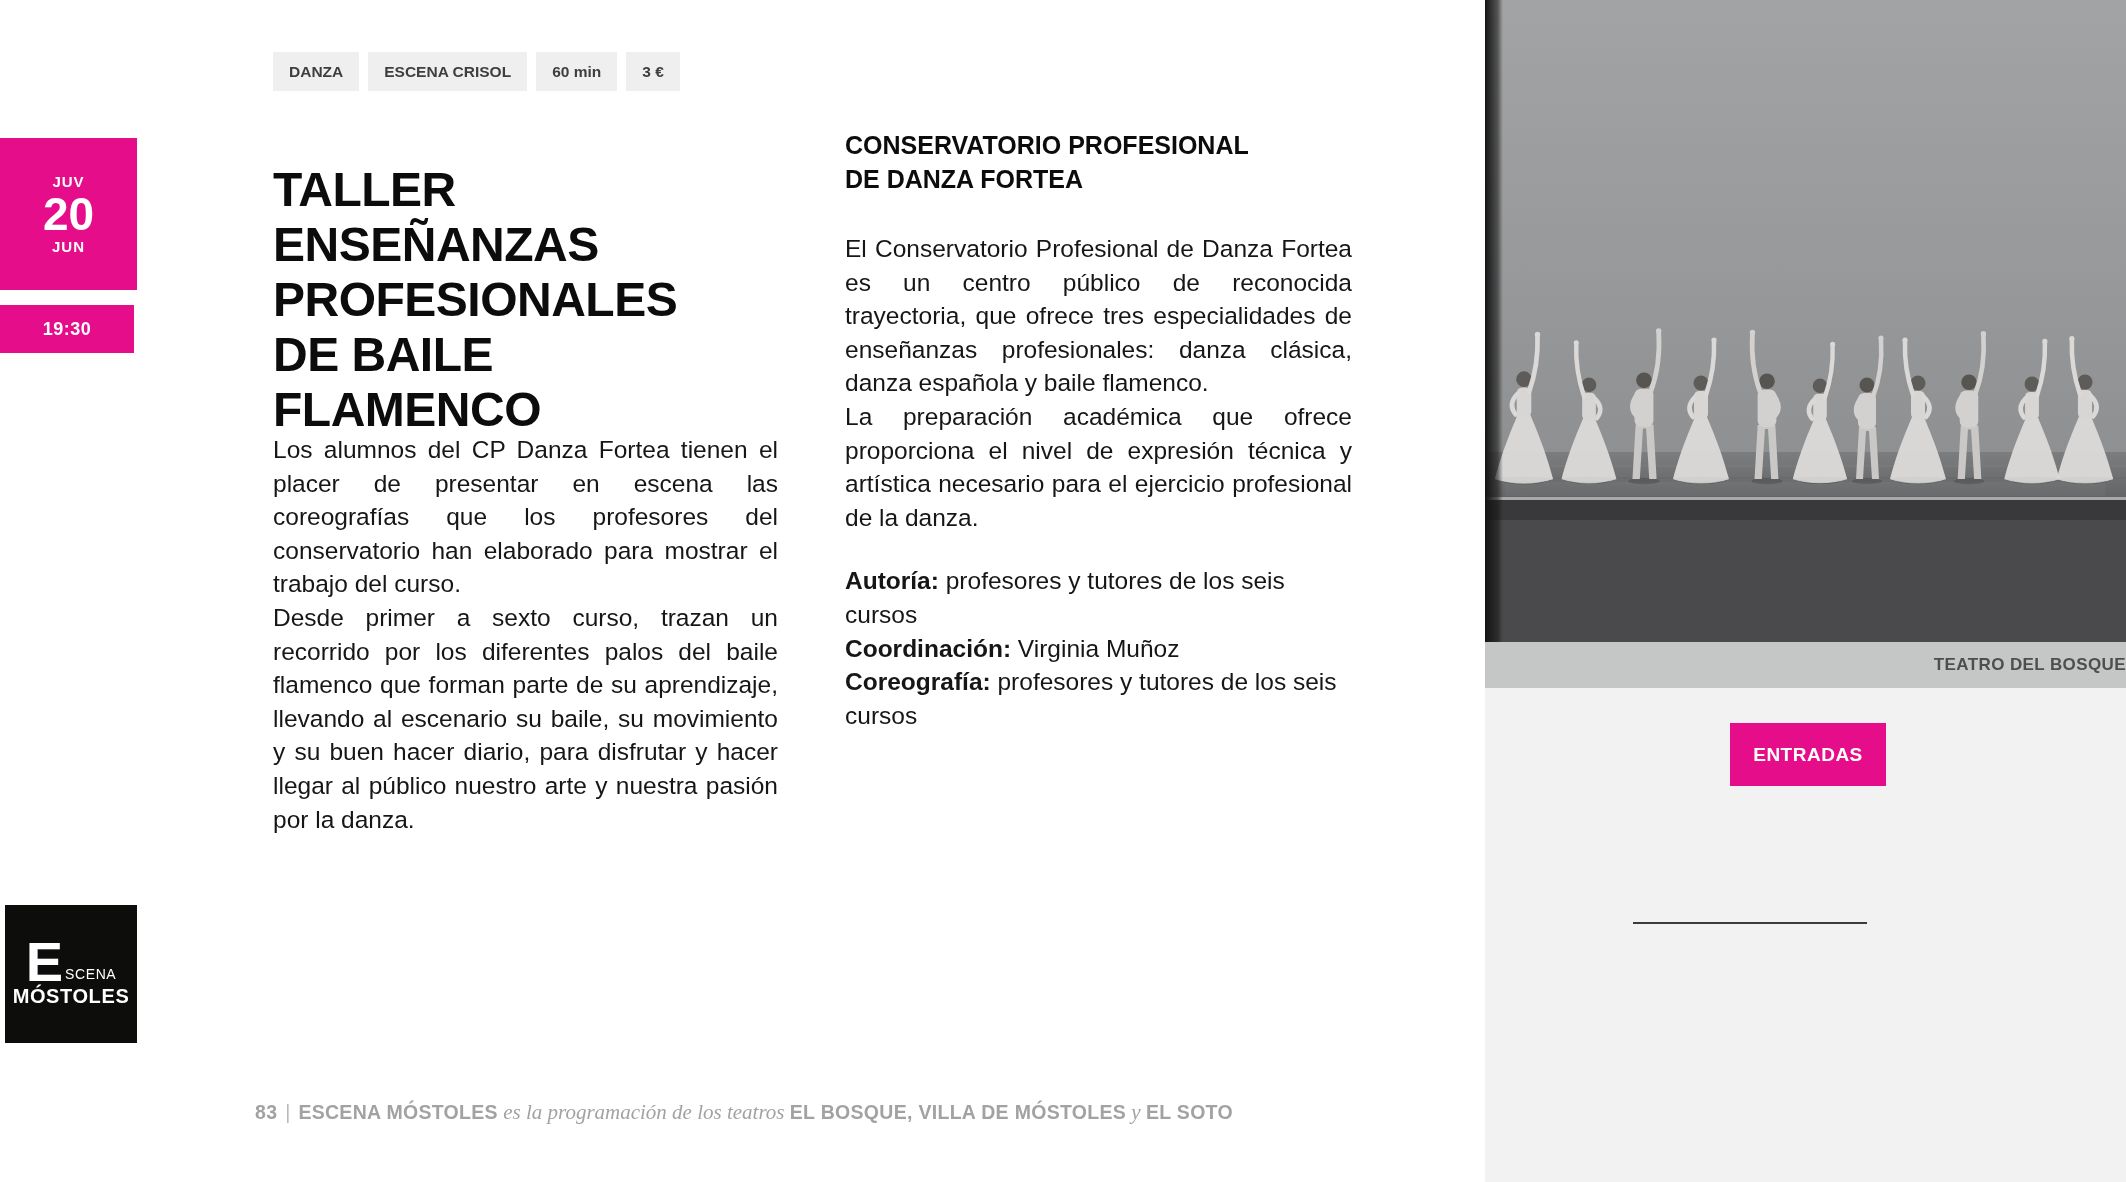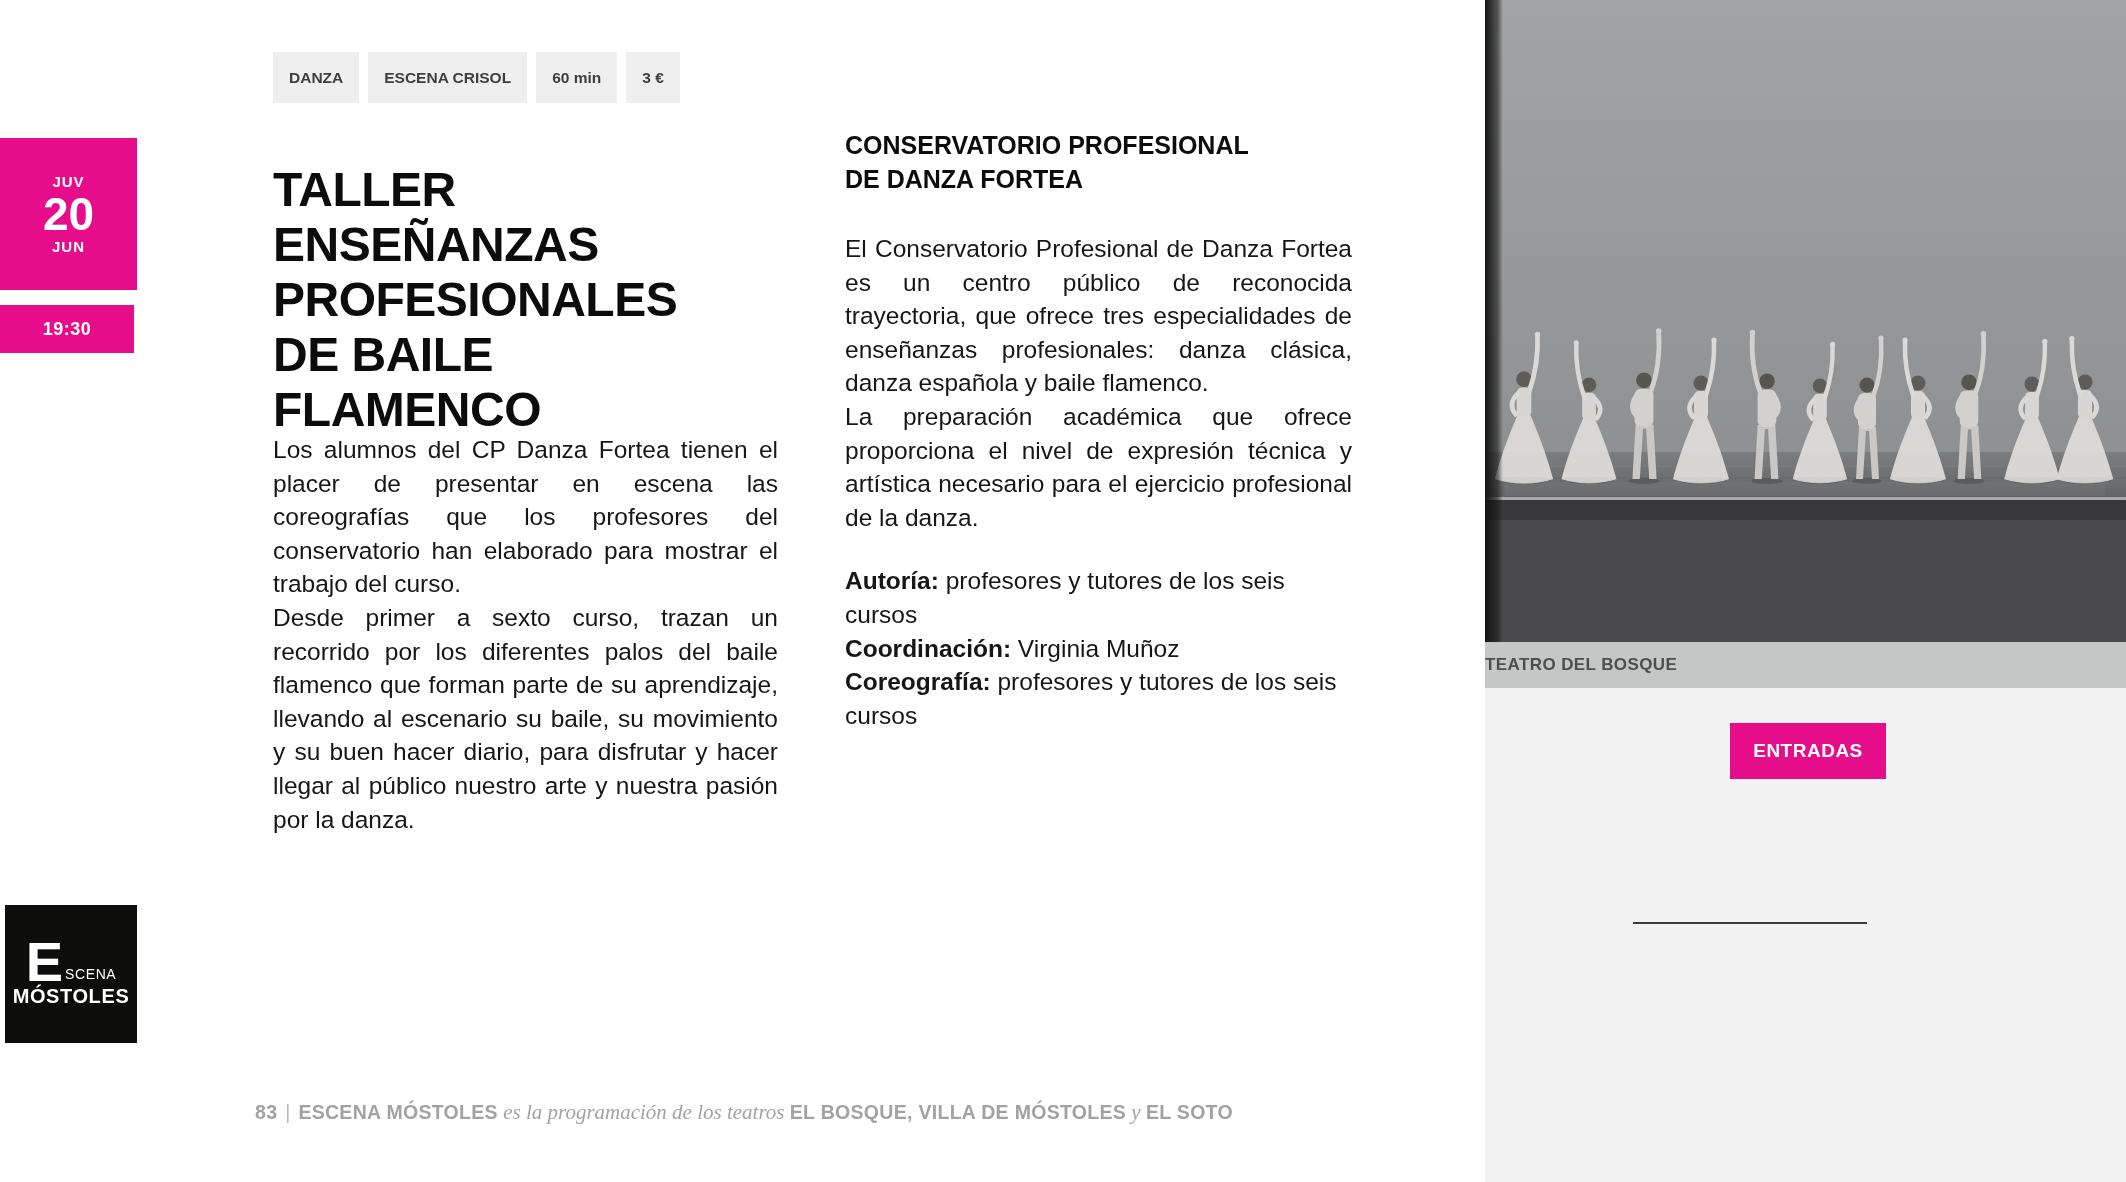--- a/index.html
+++ b/index.html
@@ -28,21 +28,21 @@
     align-items:center;justify-content:center;
   }
   .logo-line1{display:flex;align-items:flex-end;}
   .logo-e{font-size:56px;font-weight:bold;line-height:.78;}
   .logo-scena{font-size:14px;font-weight:normal;letter-spacing:.6px;margin-left:2px;margin-bottom:1px;}
   .logo-mostoles{font-size:20px;font-weight:bold;letter-spacing:.6px;margin-top:2px;}
   
   .tags{position:absolute;left:273px;top:52px;display:flex;gap:9px;}
   .tag{
     background:#efeff0;color:#3e3e3e;font-weight:bold;font-size:15.5px;
-    height:31px;line-height:31px;padding:10px 16px;white-space:nowrap;
+    height:31px;line-height:31px;padding:4px 16px;white-space:nowrap;
   }
   
   .event-title{
     position:absolute;left:273px;top:130px;width:520px;
     font-size:48px;font-weight:bold;line-height:55px;letter-spacing:-.5px;
     color:#0c0c0c;white-space:pre-line;
   }
   .col-left{position:absolute;left:273px;top:433px;width:505px;}
   .col-right{position:absolute;left:845px;top:128px;width:507px;}
   .body-par{
@@ -52,26 +52,26 @@
   .company-heading{
     font-size:25px;font-weight:bold;line-height:34px;color:#0c0c0c;
     white-space:pre-line;margin:0 0 36px 0;
   }
   .credits{margin-top:30px;font-size:24.5px;line-height:33.6px;color:#161616;}
   .credit-label{font-weight:bold;}
   
   .photo-wrap{position:absolute;left:1485px;top:0;width:641px;height:642px;}
   .caption-bar{
     position:absolute;left:1485px;top:642px;width:641px;height:46px;
-    background:#c5c6c6;display:flex;align-items:center;justify-content:flex-start;
+    background:#c5c6c6;display:flex;align-items:center;justify-content:flex-end;
     font-size:17px;font-weight:bold;color:#4e4e4e;letter-spacing:.4px;
   }
   .side-panel{position:absolute;left:1485px;top:688px;width:641px;height:494px;background:#f3f2f2;}
   .tickets-button{
-    position:absolute;left:1730px;top:723px;width:156px;height:56px;
+    position:absolute;left:1730px;top:723px;width:156px;height:63px;
     background:#e60d8a;color:#fff;border:none;display:flex;align-items:center;justify-content:center;
     font-family:"Liberation Sans",sans-serif;font-size:19px;font-weight:bold;letter-spacing:.5px;cursor:pointer;
   }
   .divider-line{position:absolute;left:1633px;top:922px;width:234px;height:2px;background:#3c3c3c;}
   
   .footer{
     position:absolute;left:255px;top:1100px;font-size:19.5px;color:#a2a2a2;white-space:nowrap;
   }
   .fb{font-weight:bold;letter-spacing:.3px;}
   .fsep{color:#b9b9b9;padding:0 8px;}

